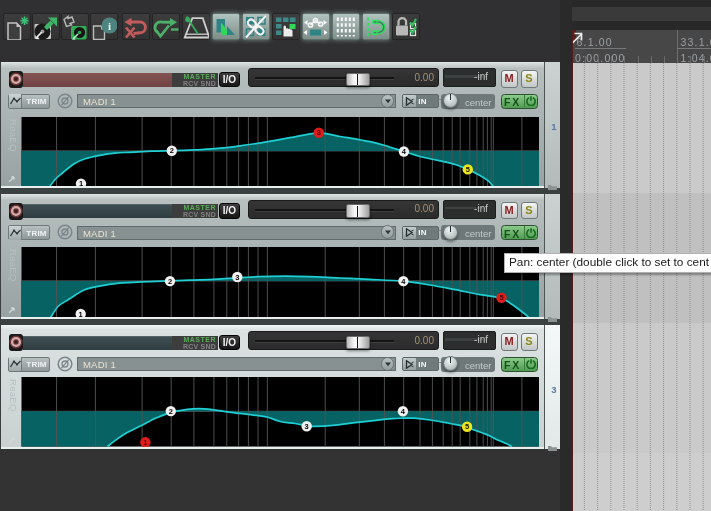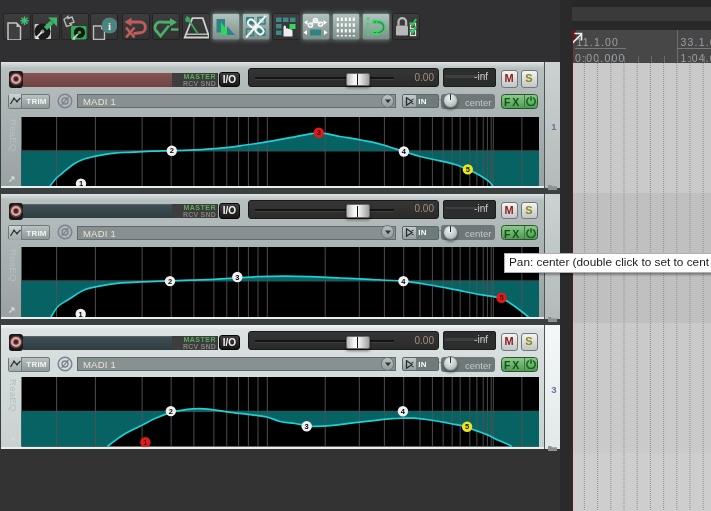--- a/index.html
+++ b/index.html
@@ -481,21 +481,21 @@
       <circle cx="402.9" cy="411.2" r="5.2" fill="#f0f0f0"></circle>
       <text x="402.9" y="413.9" font-size="7.5" font-weight="bold" fill="#000000" text-anchor="middle" font-family="Liberation Sans,sans-serif">4</text>
       <circle cx="467.1" cy="426.7" r="5.2" fill="#ece61e"></circle>
       <text x="467.1" y="429.4" font-size="7.5" font-weight="bold" fill="#141200" text-anchor="middle" font-family="Liberation Sans,sans-serif">5</text>
     </svg>
     <div style="position:absolute;left:0;top:62px;width:1px;height:387px;background:#3a3e3e"></div>
     <div style="position:absolute;left:560px;top:0;width:11.5px;height:511px;background:#2a2a2a"></div>
     <div style="position:absolute;left:571.5px;top:0;width:139.5px;height:30px;background:#282828"></div>
     <div style="position:absolute;left:571.5px;top:7px;width:139.5px;height:14px;background:#3a3a3a"></div>
     <div style="position:absolute;left:571.5px;top:30px;width:139.5px;height:33px;background:#474747;overflow:hidden">
-      <div style="position:absolute;left:5px;top:5.8px;font:10.5px 'Liberation Sans',sans-serif;letter-spacing:1.2px;color:#9aa0a6;white-space:nowrap">11.1.00</div>
+      <div style="position:absolute;left:5px;top:5.8px;font:10.5px 'Liberation Sans',sans-serif;letter-spacing:1.2px;color:#9aa0a6;white-space:nowrap">6.1.00</div>
       <div style="position:absolute;left:3.6px;top:18.3px;width:51px;height:1px;background:#787878"></div>
       <div style="position:absolute;left:3.6px;top:21.6px;font:10.5px 'Liberation Sans',sans-serif;letter-spacing:1.2px;color:#9aa0a6;white-space:nowrap">0:00.000</div>
       <div style="position:absolute;left:105.7px;top:0;width:1px;height:33px;background:#6e6e6e"></div>
       <div style="position:absolute;left:109px;top:5.8px;font:10.5px 'Liberation Sans',sans-serif;letter-spacing:1.2px;color:#9aa0a6;white-space:nowrap">33.1.00</div>
       <div style="position:absolute;left:105.7px;top:18.3px;width:34px;height:1px;background:#787878"></div>
       <div style="position:absolute;left:109px;top:21.6px;font:10.5px 'Liberation Sans',sans-serif;letter-spacing:1.2px;color:#9aa0a6;white-space:nowrap">1:04.000</div>
       <div style="position:absolute;left:13.2px;top:25.5px;width:1px;height:7.5px;background:#6a6a6a"></div>
       <div style="position:absolute;left:26.4px;top:25.5px;width:1px;height:7.5px;background:#6a6a6a"></div>
       <div style="position:absolute;left:39.6px;top:25.5px;width:1px;height:7.5px;background:#6a6a6a"></div>
       <div style="position:absolute;left:52.8px;top:25.5px;width:1px;height:7.5px;background:#6a6a6a"></div>

